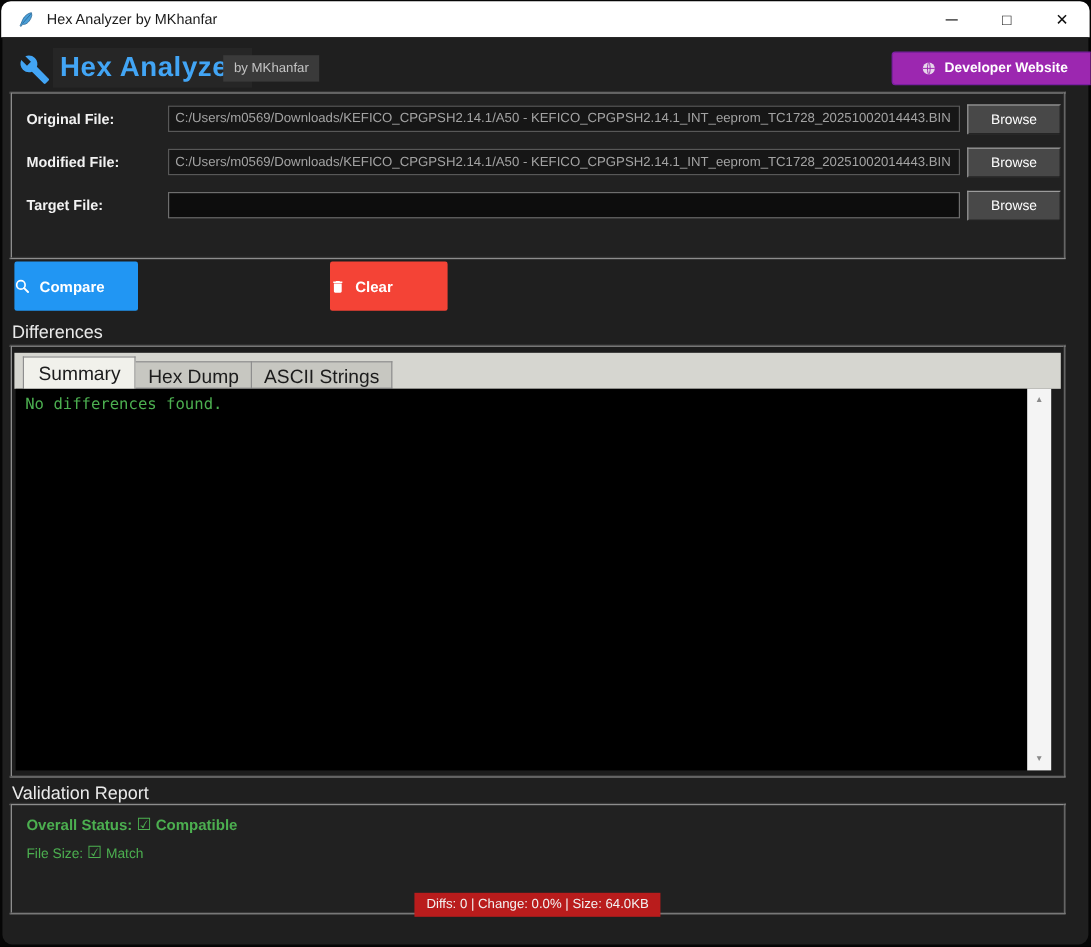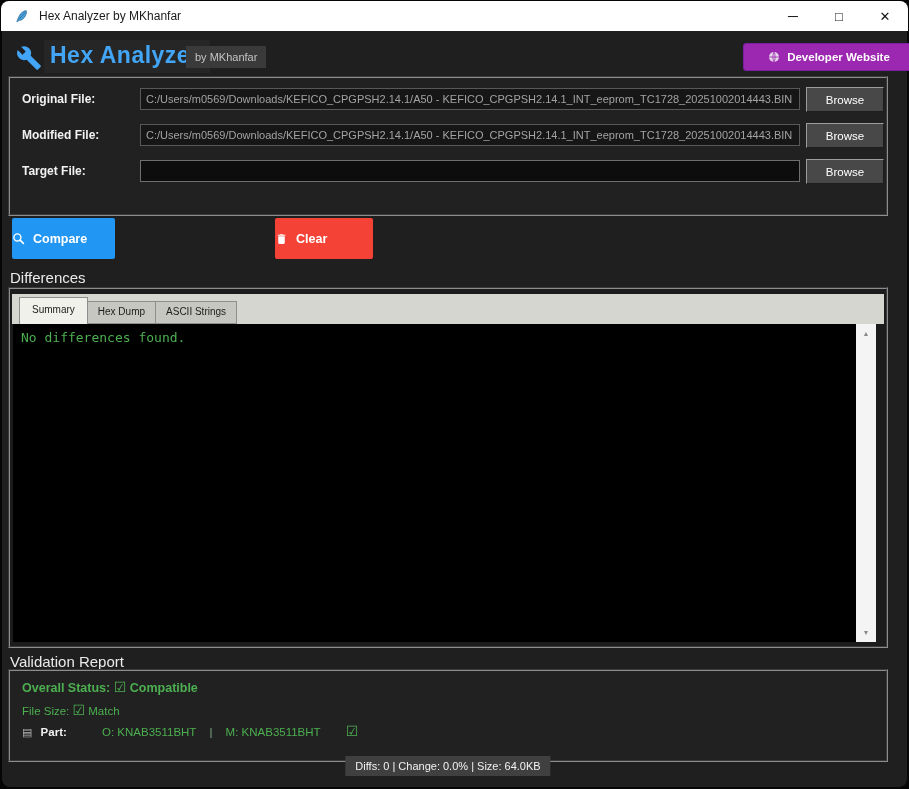--- a/index.html
+++ b/index.html
@@ -55,21 +55,21 @@
                 color:#fff; font-weight:bold; font-size:12.5px; display:flex; align-items:center;
                 justify-content:flex-start; gap:8px; cursor:pointer; }
   .btn-compare { left:12px; width:103px; background:#2196f3; }
   .btn-apply   { left:123px; width:144px; background:#4caf50; }
   .btn-clear   { left:275px; width:98px; background:#f44336; }
 
   
   .diff-frame { top:287px; height:361px; background:#1c1c1c; }
   .tabstrip { position:absolute; left:2px; top:5px; width:872px; height:30px; background:#d6d6d0;
               display:flex; align-items:flex-end; padding-left:7px; }
-  .tab { font-size:10px; color:#1c1c1c; border:1px solid #8e8e8e; cursor:pointer; }
+  .tab { font-size:16px; color:#1c1c1c; border:1px solid #8e8e8e; cursor:pointer; }
   .tab.active { background:#f1f1eb; height:27px; padding:6px 12px; border-bottom:none; }
   .tab.inactive { background:#c7c7c1; height:23px; padding:4px 10px; border-left:none; }
 
   .console { position:absolute; left:3px; top:35px; width:843px; height:318px; background:#000;
              color:#4caf50; font-family:"DejaVu Sans Mono", monospace; font-size:13px;
              padding:6px 8px; overflow:hidden; }
   .scrollbar { position:absolute; left:846px; top:35px; width:20px; height:318px; background:#f4f4f4;
                display:flex; flex-direction:column; justify-content:space-between; align-items:center; }
   .scroll-arrow { font-size:7px; color:#8a8a8a; padding:6px 0; width:100%; text-align:center; cursor:pointer; }
 
@@ -81,21 +81,21 @@
   .val-row3 { top:52px; font-size:11.5px; }
   .green { color:#4caf50; }
   .bold { font-weight:bold; }
   .check { color:#4caf50; font-size:14px; }
   .part-icon { color:#b0b0b0; font-size:11px; margin-right:5px; }
   .part-label { color:#f0f0f0; font-weight:bold; margin-right:32px; }
   .part-sep { color:#7ea886; margin:0 10px; }
   .part-check { margin-left:22px; }
 
   .status-box { position:absolute; left:50%; transform:translateX(-50%); top:73px;
-                background:#404040; color:#f2f2f2; font-size:11px; padding:4px 10px; white-space:nowrap;margin-top:12px; }
+                background:#b91c1c; color:#f2f2f2; font-size:11px; padding:4px 10px; white-space:nowrap; }
 
   svg { display:block; }
 </style>
 </head>
 <body>
 
 <div class="window">
 
   <div class="titlebar">
     <span class="titlebar-icon">
@@ -197,25 +197,17 @@
       <span class="check">☑</span>
       <span class="green bold">Compatible</span>
     </div>
 
     <div class="val-row val-row2">
       <span class="green">File Size:</span>
       <span class="check">☑</span>
       <span class="green">Match</span>
     </div>
 
-    <div class="val-row val-row3">
-      <span class="part-icon">▤</span>
-      <span class="part-label">Part:</span>
-      <span class="green">O: KNAB3511BHT</span>
-      <span class="part-sep">|</span>
-      <span class="green">M: KNAB3511BHT</span>
-      <span class="check part-check">☑</span>
-    </div>
 
     <div class="status-box">Diffs: 0 | Change: 0.0% | Size: 64.0KB</div>
   </div>
 
 </div>
 
 </body></html>

